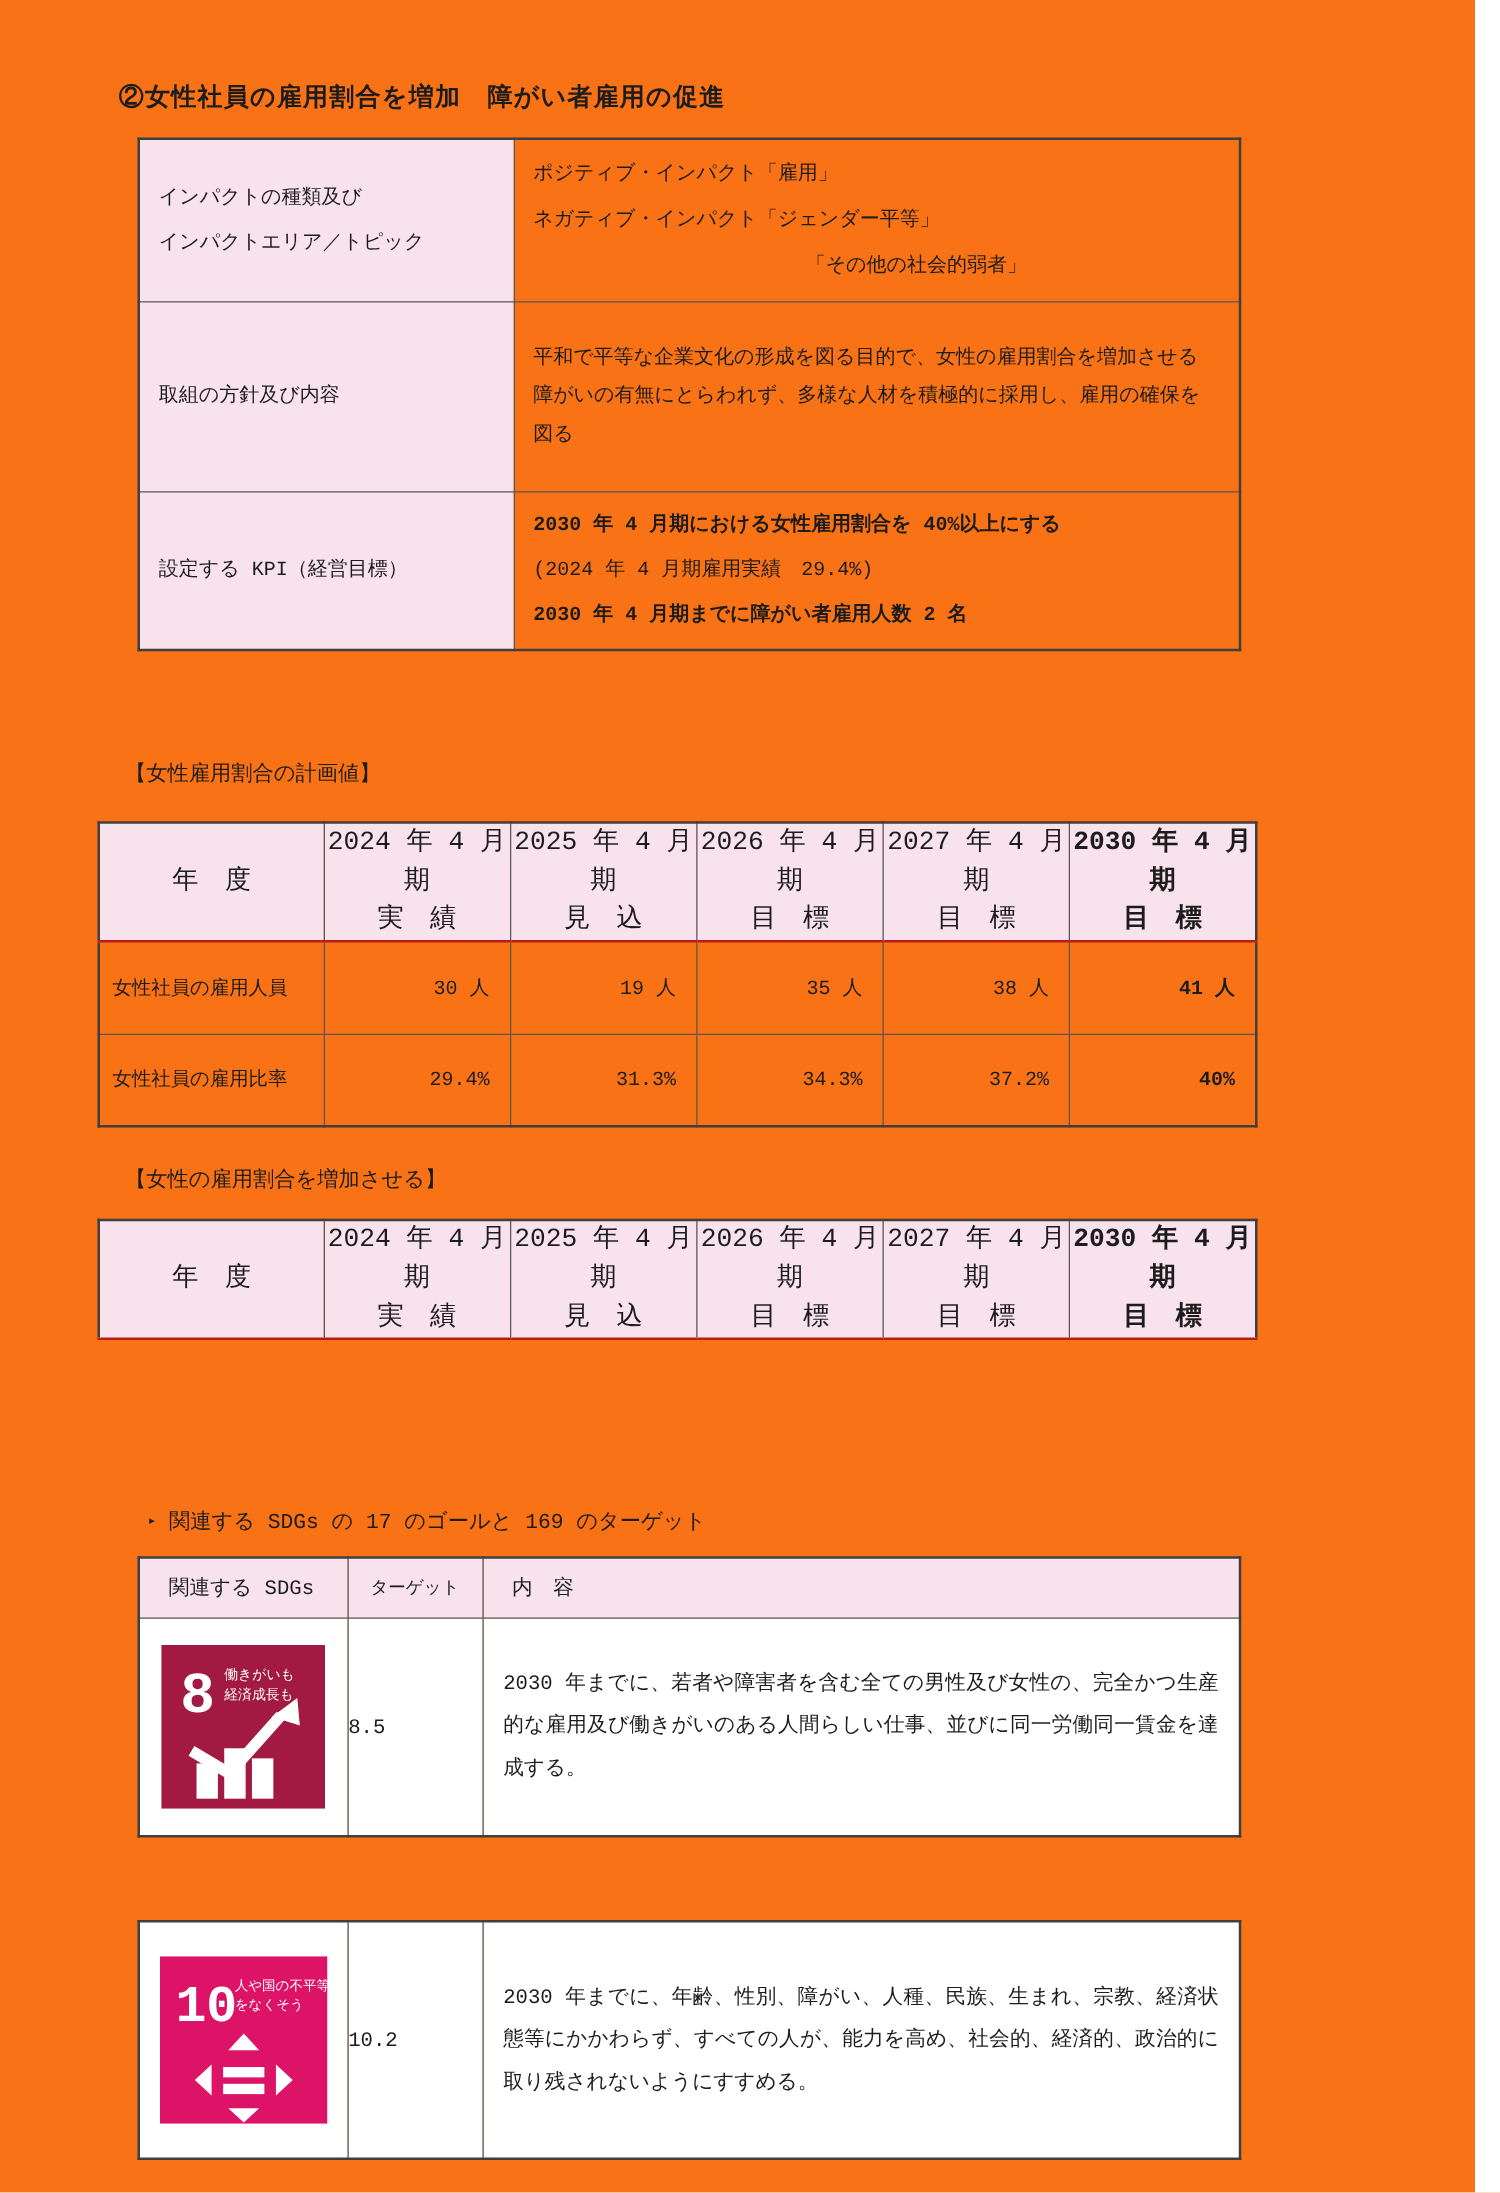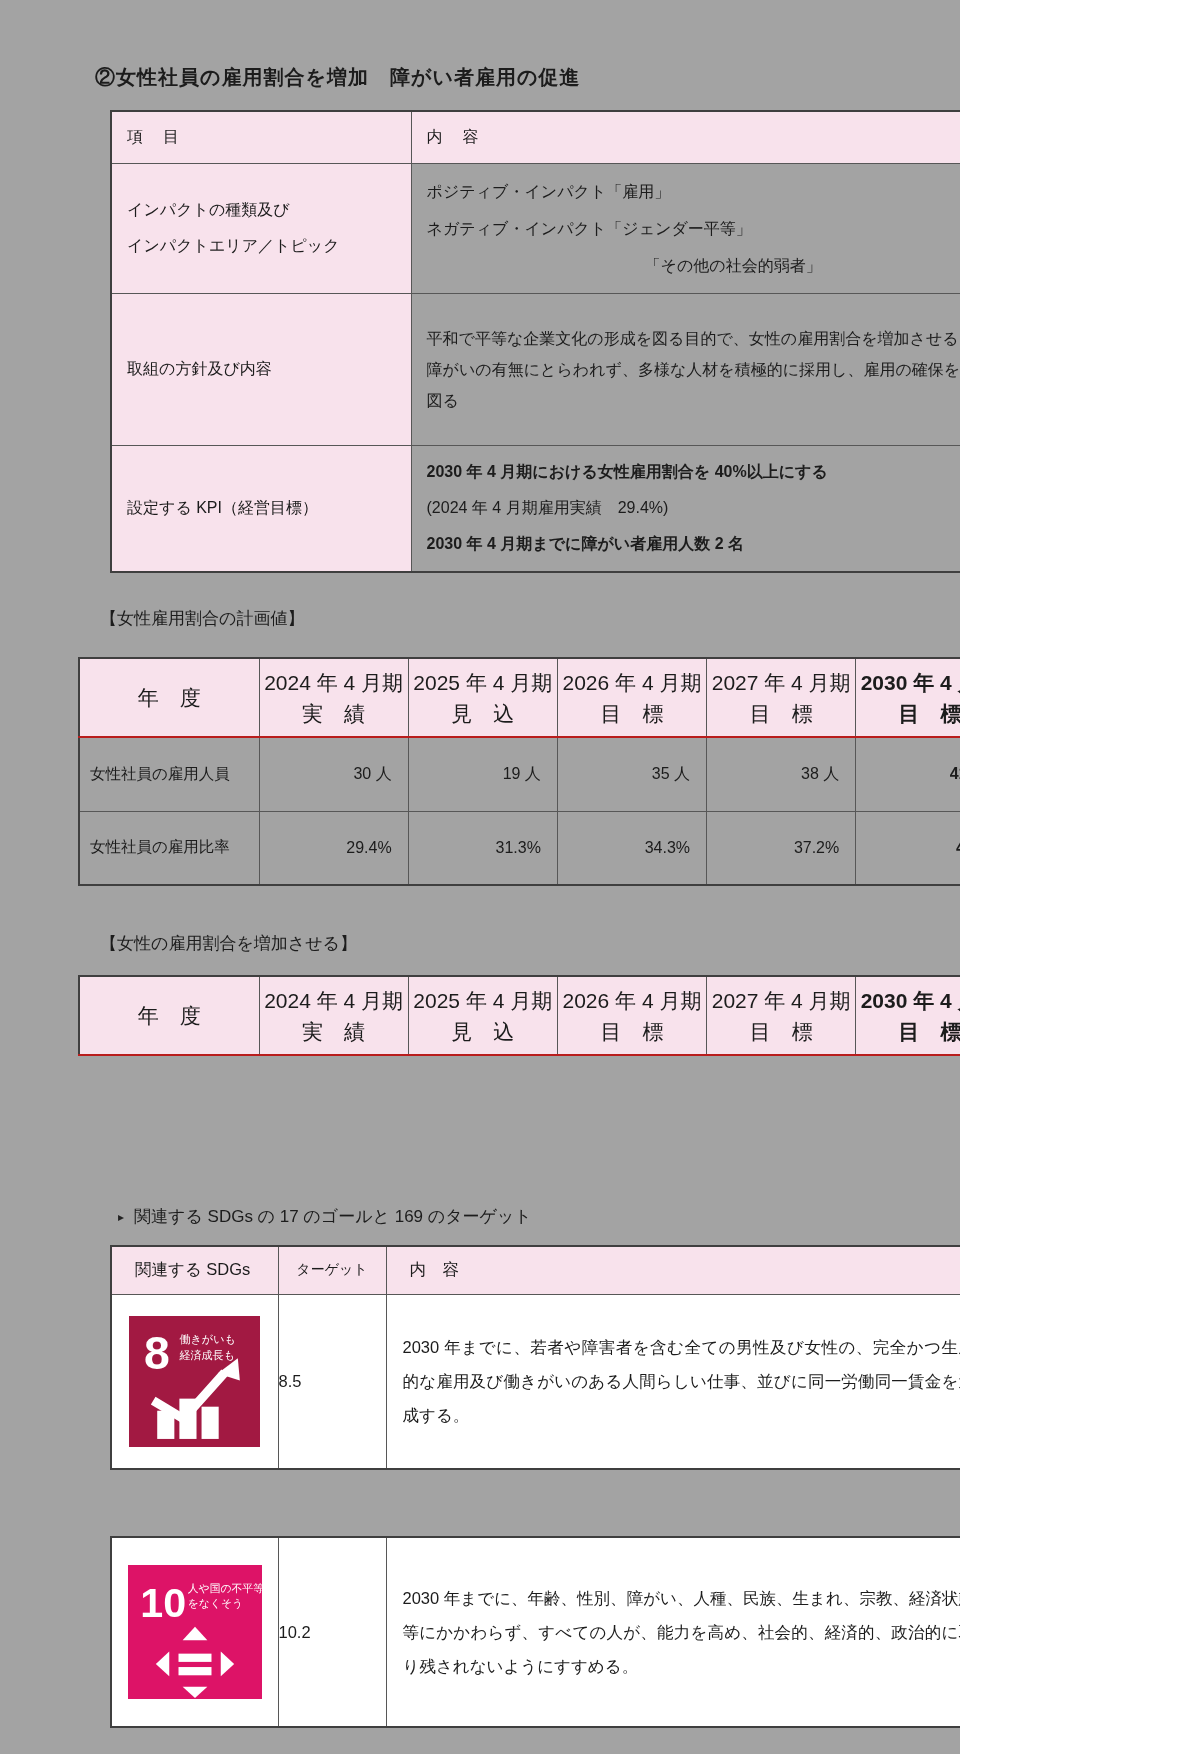--- a/index.html
+++ b/index.html
@@ -1,19 +1,19 @@
 <!DOCTYPE html>
 <html><head>
 <meta charset="utf-8">
 <style>
   * { margin:0; padding:0; box-sizing:border-box; }
   html,body { background:#ffffff; }
   .page {
-    position:relative; width:960px; height:1754px; background:#a3a3a3;
-    font-family:Liberation Sans, sans-serif; color:#1c1c1c;
+    position:relative; width:1180px; height:1754px; background:#f97316;
+    font-family:Liberation Mono, monospace; color:#1c1c1c;
     overflow:hidden;
   }
 
   h1.title { position:absolute; left:95px; top:64px; font-size:20px; font-weight:700; letter-spacing:1px; }
 
   table.doc { border-collapse:collapse; table-layout:fixed; position:absolute; border:2px solid #3f3f3f; }
   table.doc td { border:1px solid #575757; vertical-align:middle; }
 
   
   #kpi { left:110px; top:110px; width:881px; font-size:16px; }
@@ -76,24 +76,20 @@
 <div class="page">
 
   <h1 class="title">②女性社員の雇用割合を増加　障がい者雇用の促進</h1>
 
   <table class="doc" id="kpi">
     <colgroup>
         <col class="c-item">
         <col class="c-content">
       </colgroup>
     <tbody>
-      <tr class="head">
-        <td>項　目</td>
-        <td>内　容</td>
-      </tr>
       <tr class="r1">
         <td class="item">
           <div>インパクトの種類及び</div>
           <div>インパクトエリア／トピック</div>
         </td>
         <td class="content lh37">
           <div>ポジティブ・インパクト「雇用」</div>
           <div>ネガティブ・インパクト「ジェンダー平等」</div>
           <div class="indent">「その他の社会的弱者」</div>
         </td>

